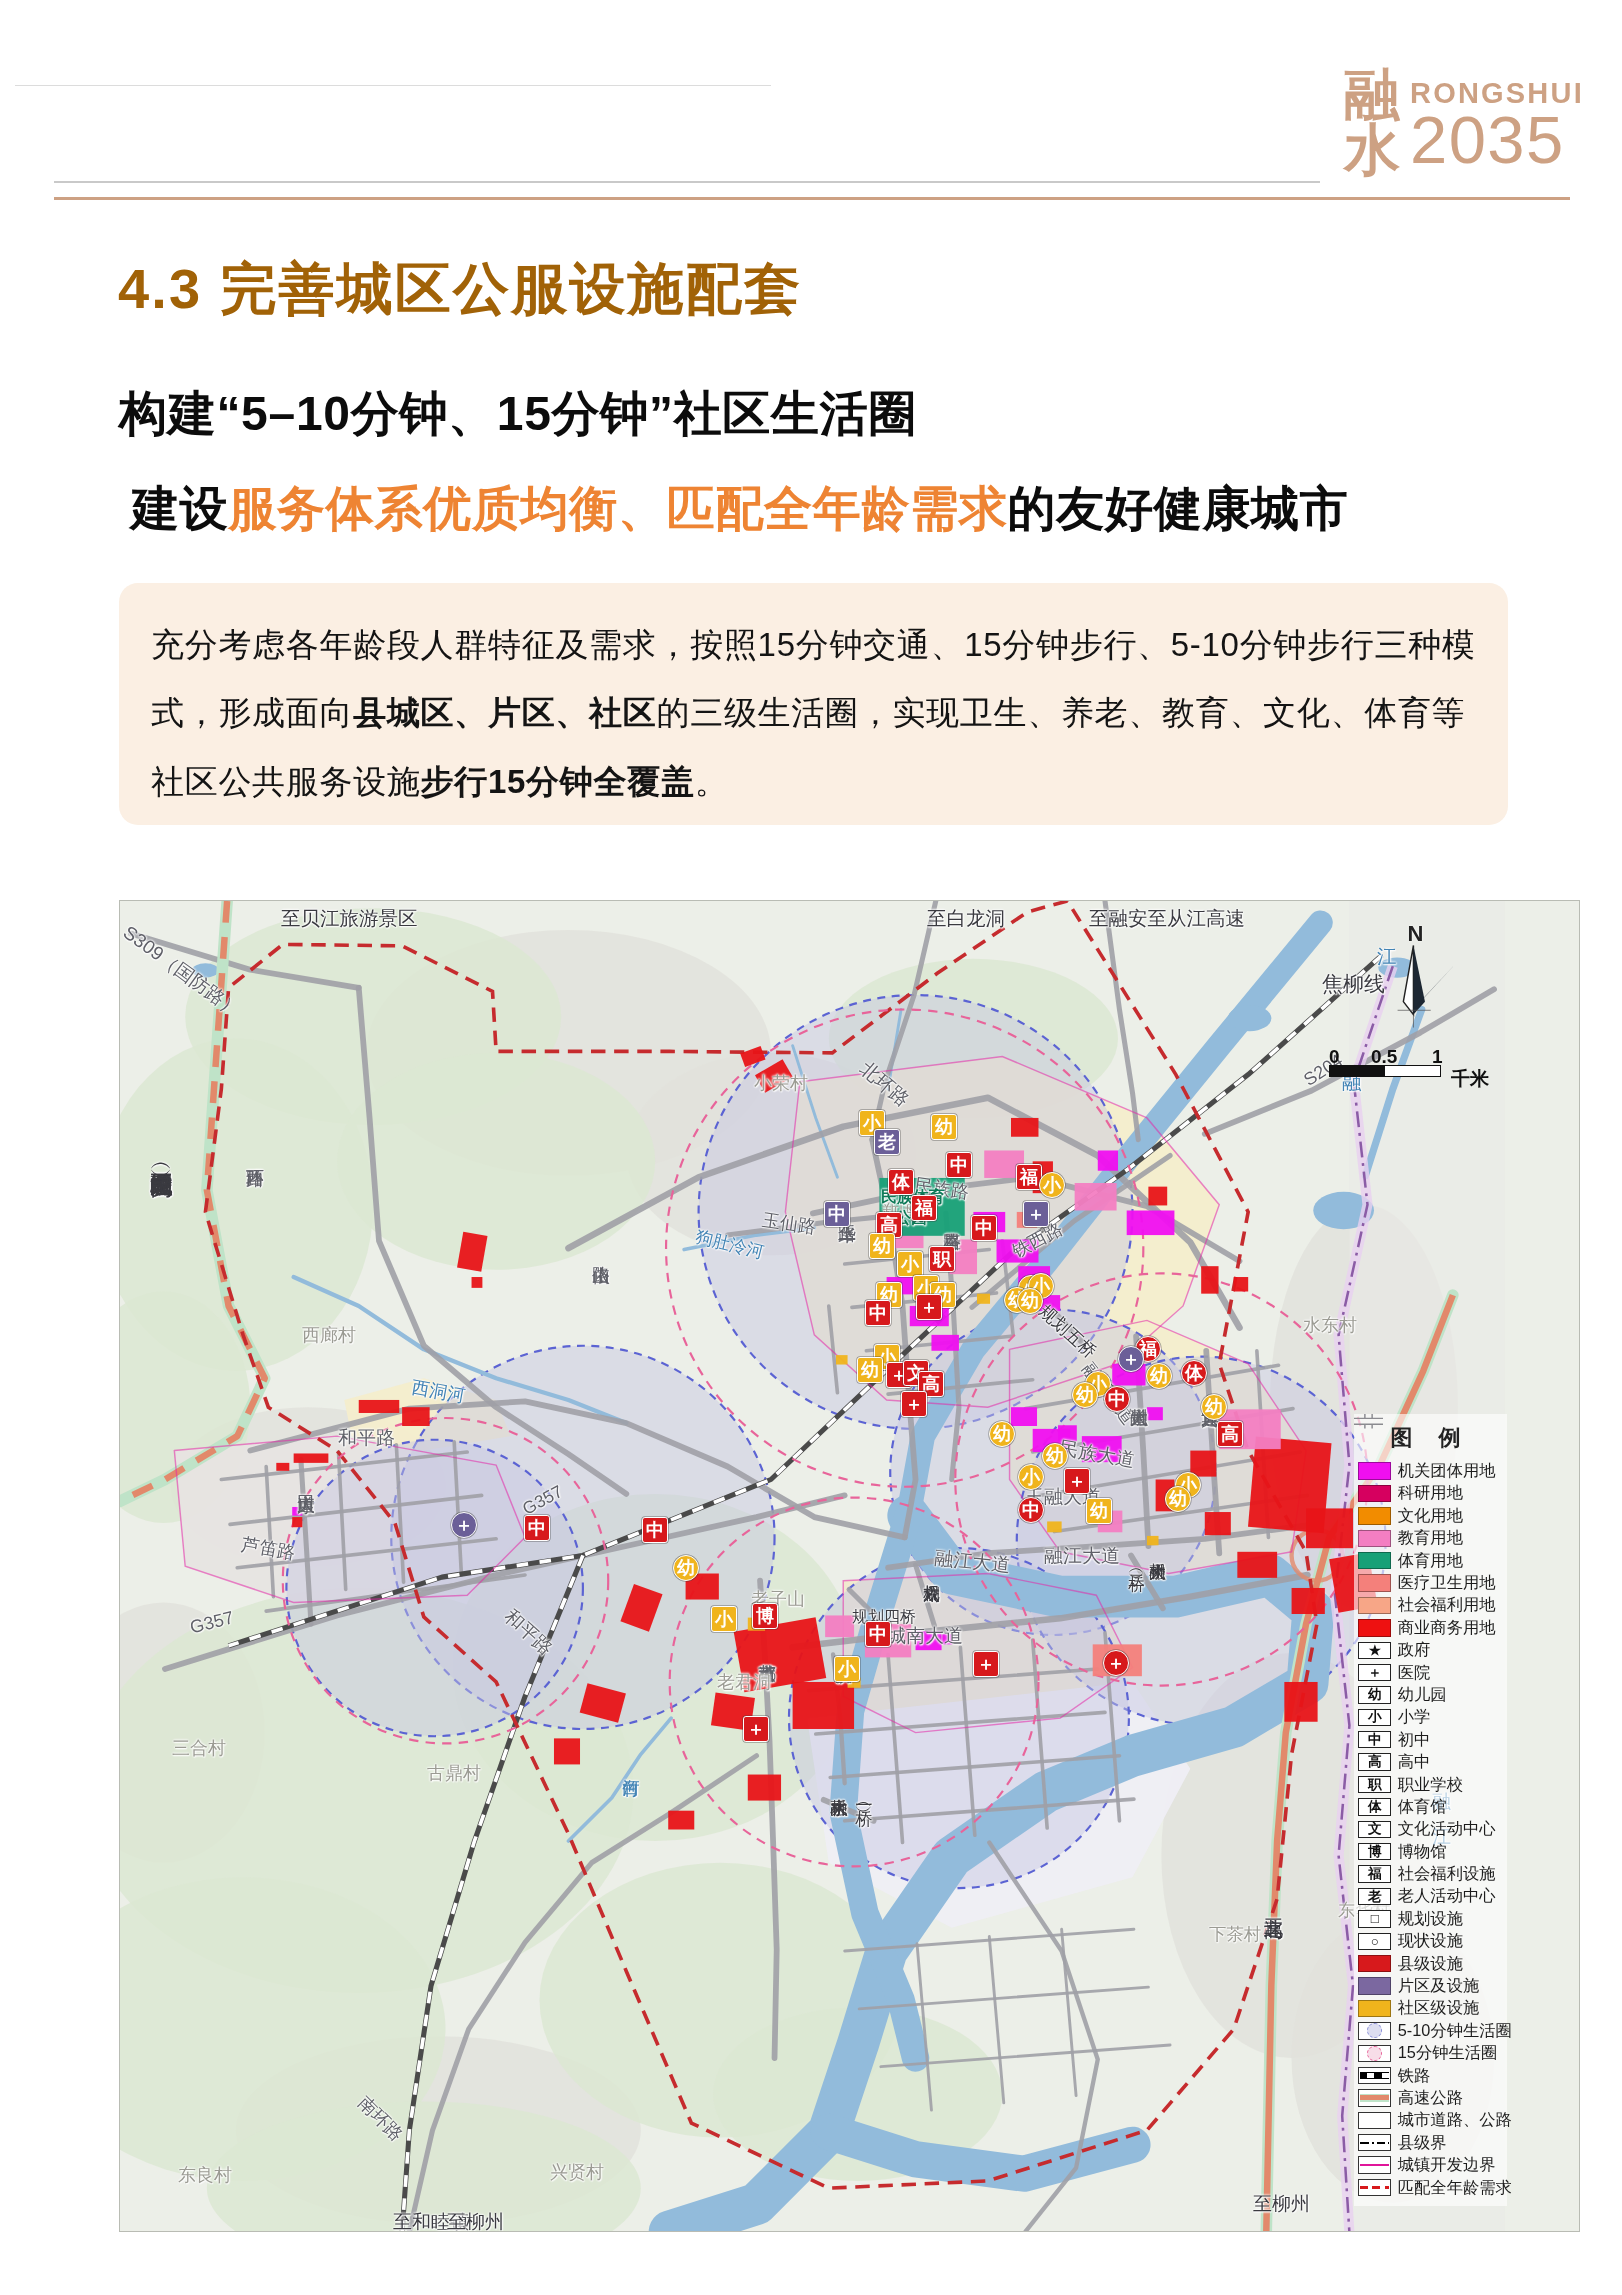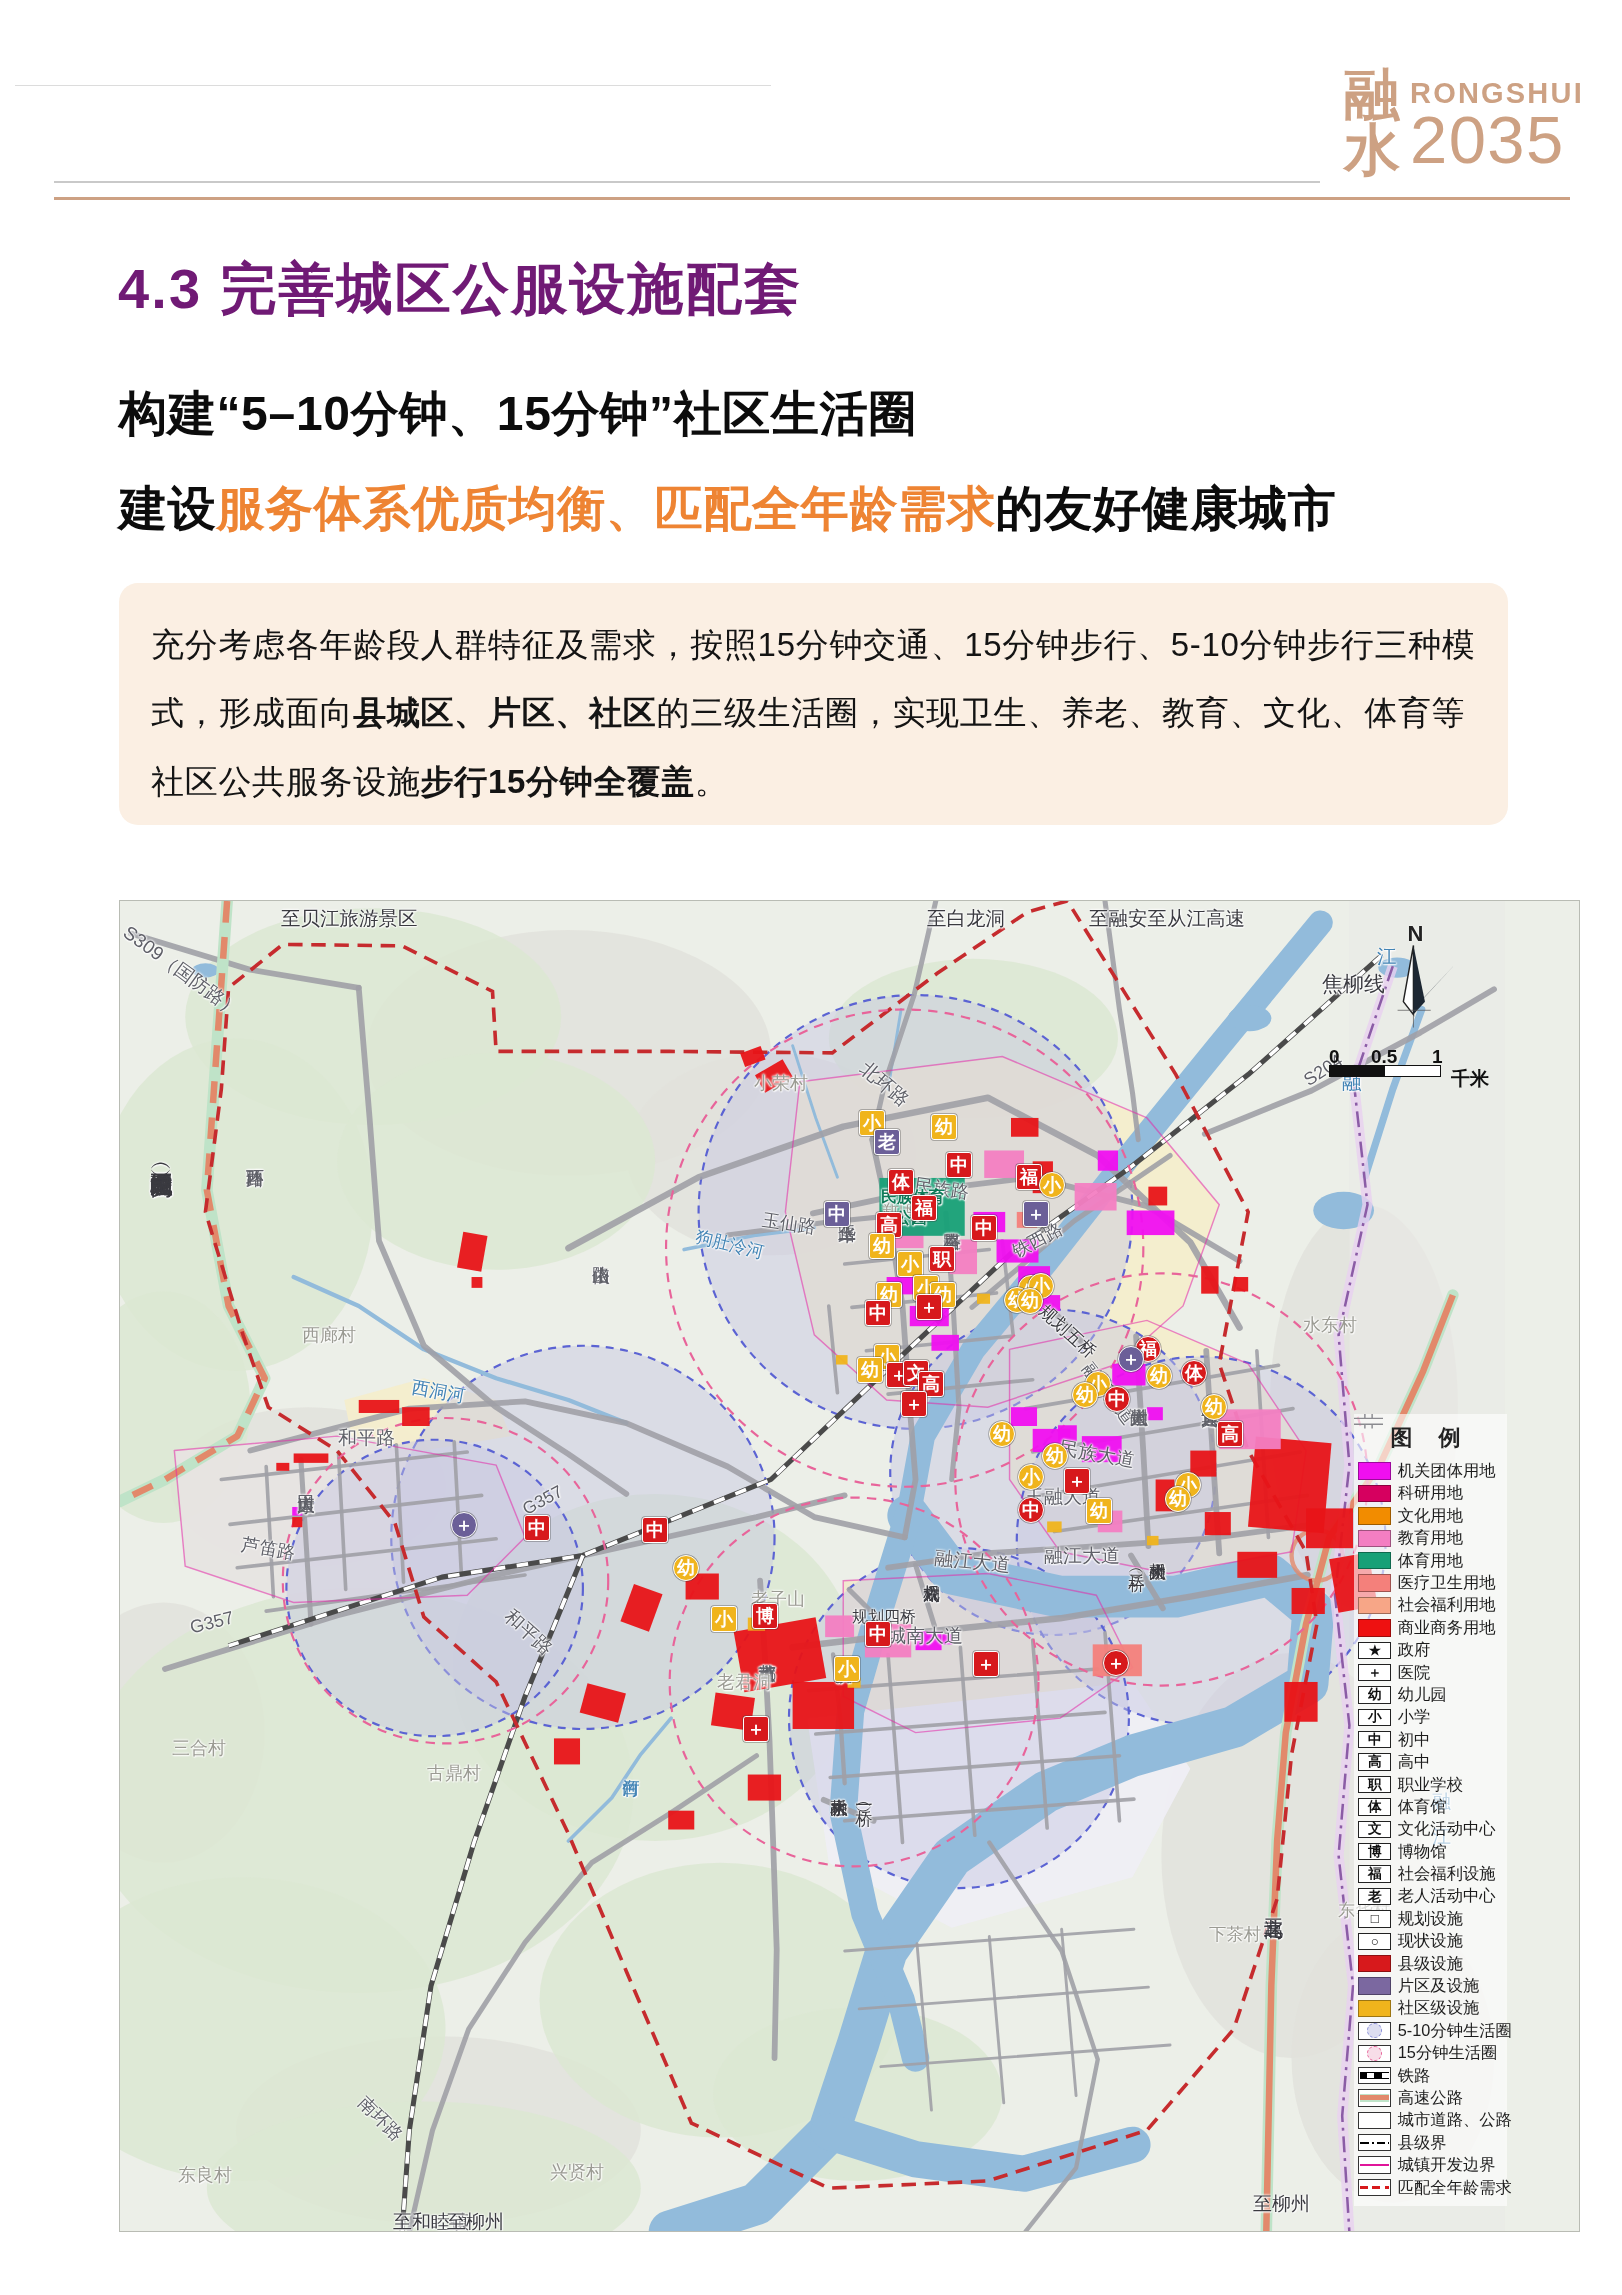--- a/index.html
+++ b/index.html
@@ -4,21 +4,21 @@
 <style>
   html,body{margin:0;padding:0;}
   body{font-family:"Liberation Sans", sans-serif;background:#fff;}
   #page{position:relative;width:1623px;height:2295px;background:#fff;overflow:hidden;}
   .rule{position:absolute;}
   #logo{position:absolute;left:1344px;top:67px;display:flex;gap:10px;color:#CDA183;}
   #logo .zh{display:flex;flex-direction:column;font-family:"DejaVu Serif",serif;font-size:56px;line-height:0.98;font-weight:700;}
   #logo .en{display:flex;flex-direction:column;}
   #logo .en .r{font-size:29px;font-weight:800;letter-spacing:2.2px;margin-top:10px;}
   #logo .en .y{font-size:67px;font-weight:400;line-height:0.9;letter-spacing:1.4px;}
-  #sec-title{position:absolute;left:118px;top:252px;font-size:56px;font-weight:800;color:#701a75;letter-spacing:2.2px;}
+  #sec-title{position:absolute;left:118px;top:252px;font-size:56px;font-weight:800;color:#a16207;letter-spacing:2.2px;}
   .headline{position:absolute;left:119px;font-size:48px;font-weight:800;color:#0c0c0c;letter-spacing:0.7px;}
   .headline .hl{color:#EE8433;}
   #para-box{position:absolute;left:119px;top:583px;width:1389px;height:242px;background:#FBEFE3;border-radius:19px;box-sizing:border-box;padding:27.5px 32px;}
   #para-text{font-size:33px;line-height:2.08;color:#141414;letter-spacing:0.7px;}
   #para-text .b{font-weight:800;}
   #map{position:absolute;left:119px;top:900px;width:1461px;height:1332px;border:0.7px solid #b9bcb4;box-sizing:border-box;background:#ECEFE8;overflow:hidden;}
   #map svg{position:absolute;left:0;top:0;}
   .mlabel{position:absolute;white-space:nowrap;transform-origin:left top;
     text-shadow:0 0 2.2px #fff,0 0 2.2px #fff,0 0 2.9px #fff,0.7px 0.7px 1.4px #fff;}
   .lab-village{color:#9b9b93;margin-top:24px;}
@@ -70,21 +70,21 @@
   </div>
 
   <div class="rule" style="left:54px;top:181px;width:1266px;height:2.2px;background:#c9c9c9;"></div>
   <div class="rule" style="left:54px;top:197px;width:1516px;height:2.9px;background:#CDA183;"></div>
 
   <div id="sec-title">4.3 完善城区公服设施配套</div>
 
   <div class="headline" style="top:382px;">
     <span>构建“5–10分钟、15分钟”社区生活圈</span>
   </div>
-  <div class="headline" style="top:477px;">
+  <div class="headline" style="top:477px;margin-left:12px;">
     <span>建设</span><span class="hl">服务体系优质均衡、匹配全年龄需求</span><span>的友好健康城市</span>
   </div>
 
   <div id="para-box">
     <div id="para-text"><span>充分考虑各年龄段人群特征及需求，按照15分钟交通、15分钟步行、5-10分钟步行三种模式，形成面向</span><span class="b">县城区、片区、社区</span><span>的三级生活圈，实现卫生、养老、教育、文化、体育等社区公共服务设施</span><span class="b">步行15分钟全覆盖</span><span>。</span></div>
   </div>
 
   <div id="map">
     <svg id="map-svg" width="1385" height="1332" viewBox="0 0 1915 1842">
         <rect x="0" y="0" width="1915" height="1842" fill="#ECEFE8"></rect>

